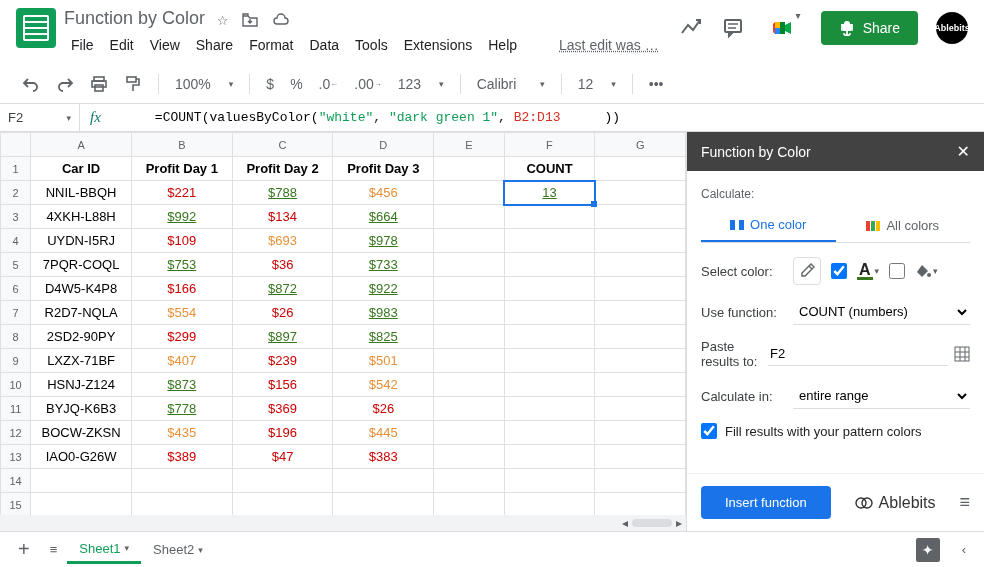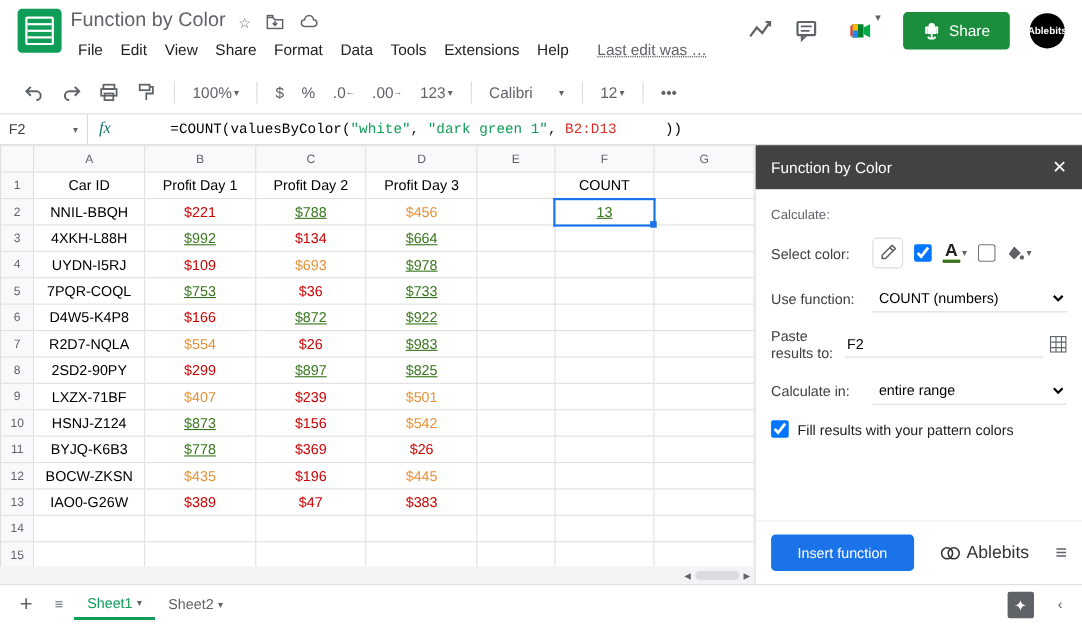--- a/index.html
+++ b/index.html
@@ -7,47 +7,47 @@
 .header { display: flex; align-items: flex-start; padding: 8px 16px 0; height: 64px; }
 .logo { width: 40px; height: 40px; background: #0f9d58; border-radius: 4px; display: flex; align-items: center; justify-content: center; margin-right: 8px; position: relative; }
 .logo::before { content: ""; width: 22px; height: 22px; border: 2px solid #fff; border-radius: 2px; position: absolute; }
 .logo::after { content: ""; width: 22px; height: 2px; background: #fff; position: absolute; box-shadow: 0 -6px 0 #fff, 0 6px 0 #fff; }
 .title-area { flex: 0 0 auto; }
 .doc-title { font-size: 18px; color: #5f6368; display: inline-block; margin-right: 8px; }
 .title-icons { display: inline-flex; gap: 14px; color: #5f6368; vertical-align: middle; }
 .title-icons span { cursor: pointer; }
 .menubar { display: flex; gap: 2px; margin-top: 4px; font-size: 14px; color: #202124; }
 .menubar span { padding: 4px 7px; cursor: pointer; border-radius: 4px; }
-.last-edit { color: #5f6368; text-decoration: underline dotted; margin-left: 10px; padding: 4px 0; font-size: 14px; }
+.last-edit { color: #5f6368; text-decoration: underline dotted; margin-left: 26px; padding: 4px 0; font-size: 14px; }
 .header-right { margin-left: auto; display: flex; align-items: center; gap: 18px; }
 .hdr-icon { color: #5f6368; cursor: pointer; width: 24px; height: 24px; display: flex; align-items: center; justify-content: center; }
 .meet-btn { width: 40px; height: 40px; border-radius: 50%; display: flex; align-items: center; justify-content: center; position: relative; }
 .meet-dot { position: absolute; right: 2px; top: 2px; color: #5f6368; font-size: 10px; }
 .share-btn { background: #1a8e3c; color: #fff; border: none; padding: 9px 18px; border-radius: 4px; font-size: 14px; font-weight: 500; display: flex; align-items: center; gap: 8px; cursor: pointer; }
 .avatar { width: 32px; height: 32px; border-radius: 50%; background: #000; color: #fff; display: flex; align-items: center; justify-content: center; font-size: 9px; font-weight: bold; }
 .toolbar { display: flex; align-items: center; padding: 6px 16px; gap: 4px; border-bottom: 1px solid #dadce0; height: 40px; }
 .tb-btn { padding: 4px 6px; color: #5f6368; cursor: pointer; border-radius: 4px; font-size: 14px; display: flex; align-items: center; }
 .tb-sep { width: 1px; height: 20px; background: #dadce0; margin: 0 6px; }
-.tb-dropdown { display: flex; align-items: center; gap: 2px; }
+.tb-dropdown { display: flex; align-items: center; gap: 18px; }
 .caret { font-size: 9px; color: #5f6368; }
 .name-box-row { display: flex; align-items: center; height: 28px; border-bottom: 1px solid #dadce0; }
 .name-box { width: 80px; padding: 0 8px; font-size: 13px; color: #3c4043; display: flex; align-items: center; justify-content: space-between; border-right: 1px solid #dadce0; height: 100%; }
 .fx { padding: 0 10px; font-style: italic; color: #0f766e; font-family: serif; font-size: 15px; }
 .formula { font-family: 'Courier New', monospace; font-size: 13px; color: #202124; }
 .formula .fn { color: #000000; margin-left: 44px; }
 .formula .str { color: #0f9d58; }
 .formula .rng { color: #d93025; }
 .main { display: flex; height: calc(567px - 64px - 40px - 28px - 36px); }
 .sheet-area { flex: 1; overflow: hidden; position: relative; }
 .grid { border-collapse: collapse; width: 100%; }
 .grid th, .grid td { border: 1px solid #e0e0e0; height: 24px; font-size: 13px; text-align: center; padding: 0 4px; }
 .grid th { background: #f8f9fa; color: #5f6368; font-weight: normal; font-size: 11px; }
 .grid .rh { width: 30px; background: #f8f9fa; color: #5f6368; font-size: 11px; }
 .grid .corner { width: 30px; background: #f8f9fa; }
-.grid .hdr-cell { font-weight: normal; color: #000; text-align: center; }
+.grid .hdr-cell { font-weight: bold; color: #000; text-align: center; }
 .grid td.data { color: #000; }
 .c-red { color: #cc0000 !important; }
 .c-green { color: #38761d !important; text-decoration: underline; }
 .c-orange { color: #e69138 !important; }
 .selected-cell { border: 2px solid #1a73e8 !important; position: relative; }
 .selected-cell::after { content: ""; position: absolute; right: -3px; bottom: -3px; width: 6px; height: 6px; background: #1a73e8; }
 .row1 td { border-bottom: 1px dashed #aaa; }
 .hscroll { position: absolute; bottom: 0; left: 0; right: 0; height: 16px; background: #f1f3f4; display: flex; align-items: center; justify-content: flex-end; gap: 4px; padding: 0 4px; }
 .hscroll span { color: #5f6368; font-size: 12px; cursor: pointer; }
 .sidebar { width: 298px; border-left: 1px solid #dadce0; display: flex; flex-direction: column; background: #fff; position: relative; }
@@ -401,20 +401,41 @@
     </div>
   </div>
 
   <div class="sidebar">
     <div class="sb-header">
       <span>Function by Color</span>
       <span class="sb-close">✕</span>
     </div>
     <div class="sb-body">
       <div class="sb-label">Calculate:</div>
+      <div class="sb-tabs">
+        <div class="sb-tab active">
+          <span class="tab-ico">
+              <svg width="14" height="10">
+                <rect width="14" height="10" fill="#1a73e8"></rect>
+                <rect x="5" width="4" height="10" fill="#fff"></rect>
+              </svg>
+            </span>
+          <span>One color</span>
+        </div>
+        <div class="sb-tab">
+          <span class="tab-ico">
+              <svg width="14" height="10">
+                <rect width="4" height="10" fill="#ea4335"></rect>
+                <rect x="5" width="4" height="10" fill="#34a853"></rect>
+                <rect x="10" width="4" height="10" fill="#fbbc04"></rect>
+              </svg>
+            </span>
+          <span>All colors</span>
+        </div>
+      </div>
 
 
       <div class="sb-row">
         <span class="sb-row-label">Select color:</span>
         <div class="sb-color-row">
           <span class="eyedrop">
               <svg width="16" height="16" viewBox="0 0 16 16">
                 <path d="M12 1 l3 3 l-2 2 l-3 -3 z M10 3 l-7 7 v3 h3 l7 -7" fill="none" stroke="#5f6368" stroke-width="1.4"></path>
               </svg>
             </span>

